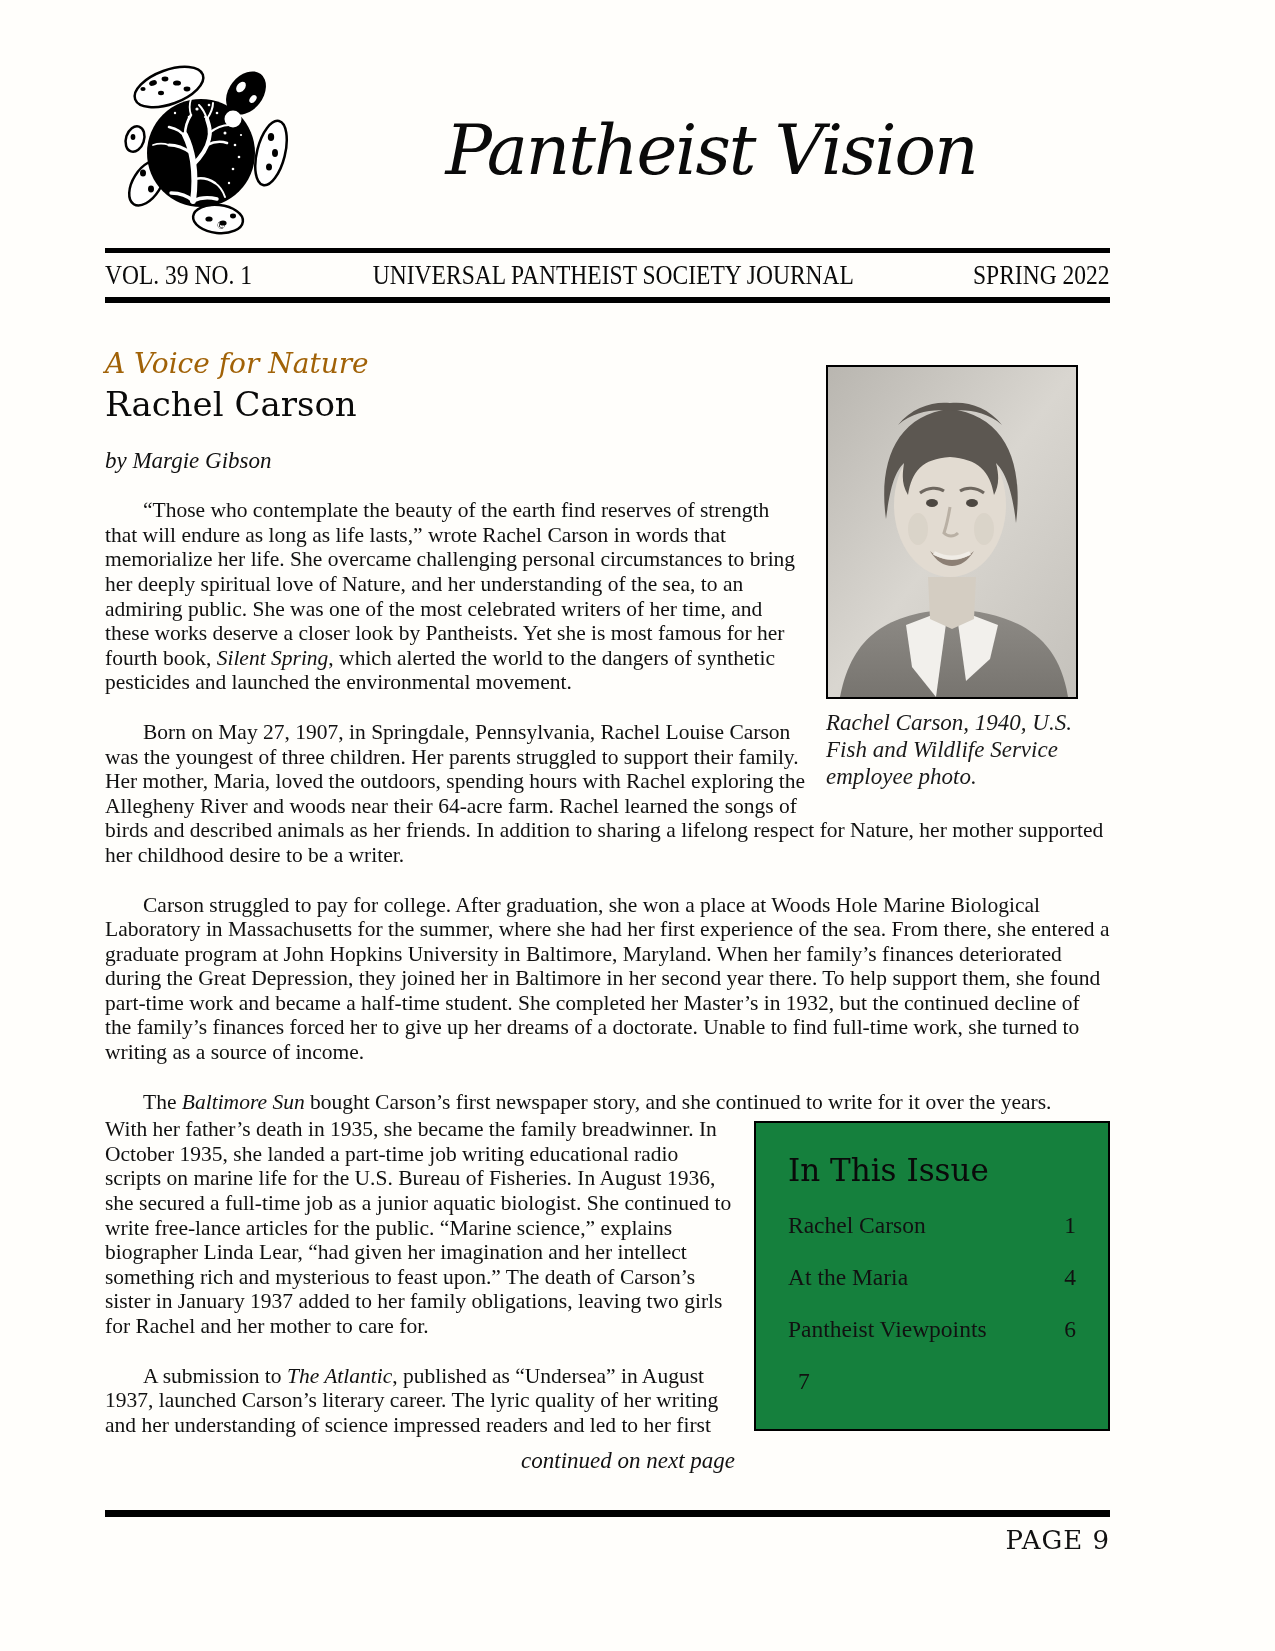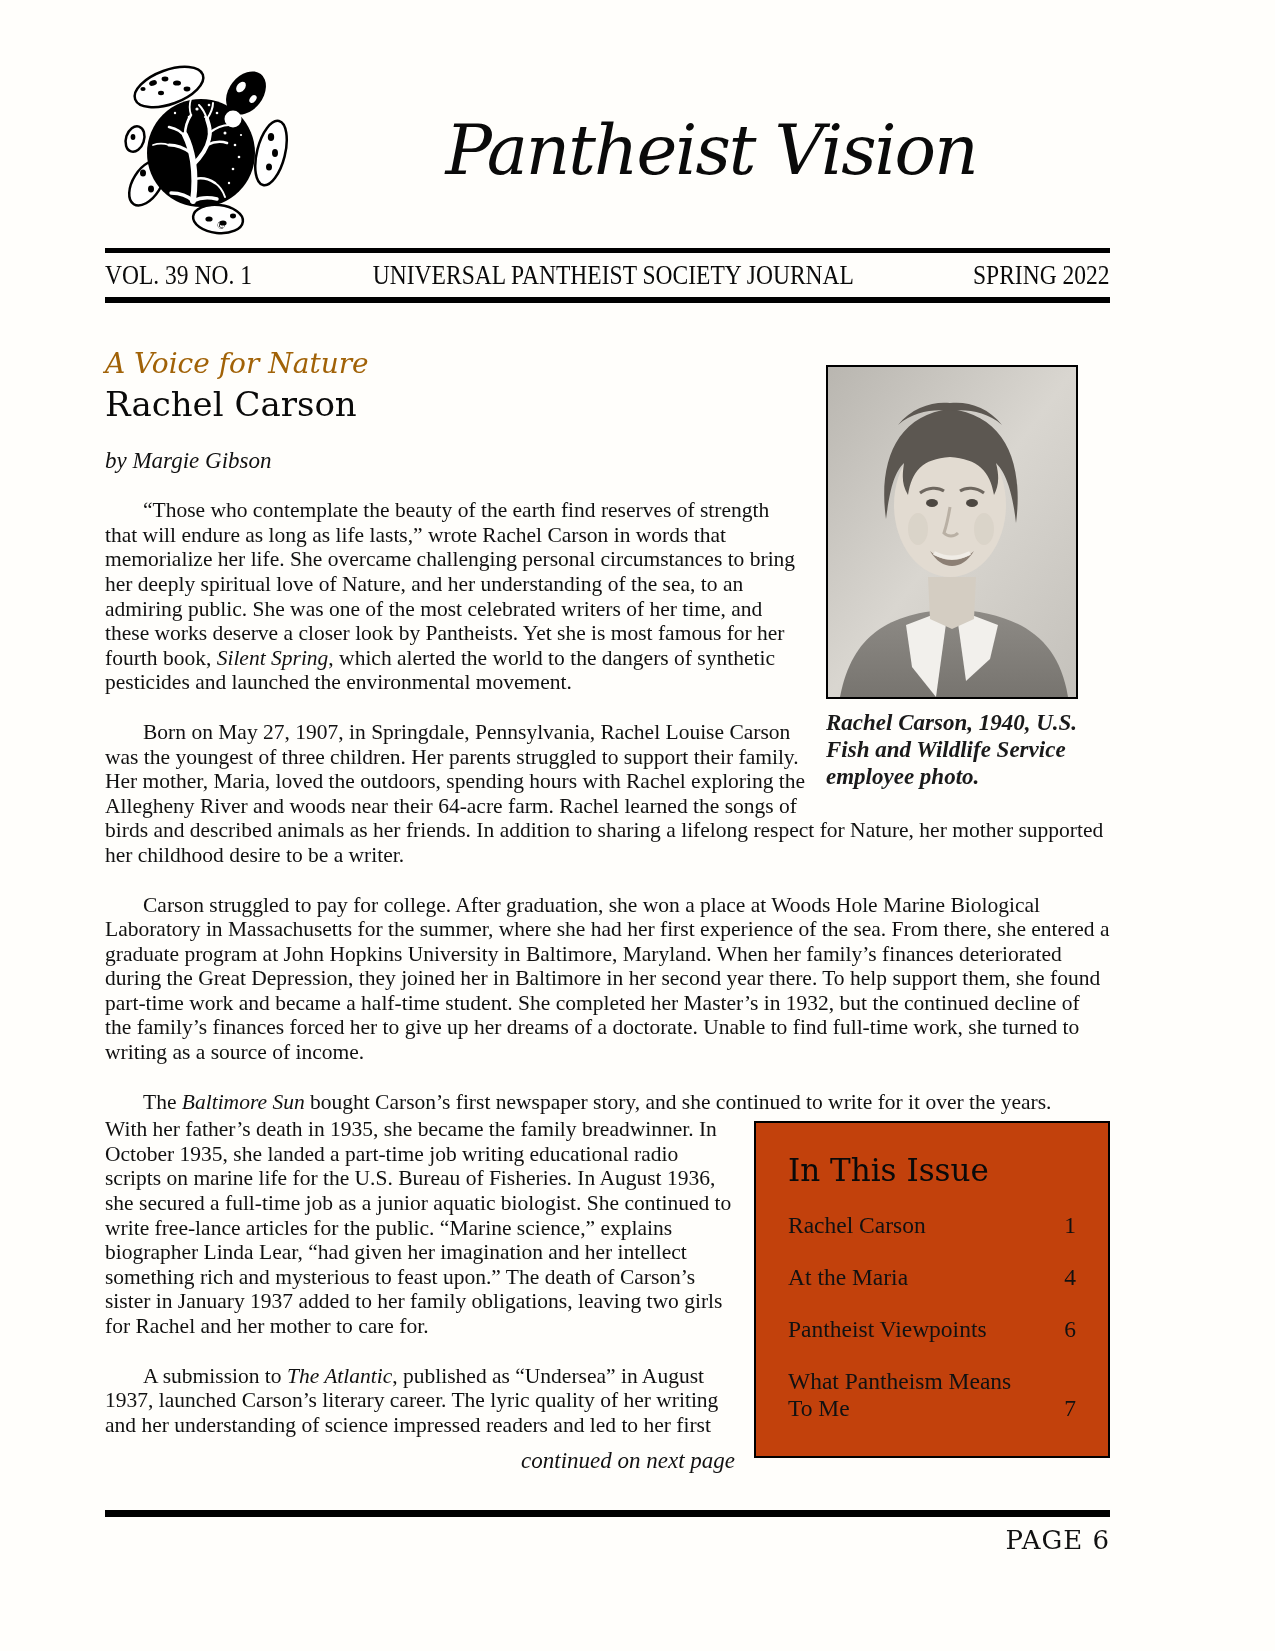--- a/index.html
+++ b/index.html
@@ -32,21 +32,21 @@
     height:44px; font-size:28px; letter-spacing:0; color:#0a0a0a;
   }
   .journal-line .jl { transform:scaleX(0.84); white-space:nowrap; }
   .jl-left  { transform-origin:left center; }
   .jl-center{ transform-origin:center center; }
   .jl-right { transform-origin:right center; }
   .rule-mid { height:6px; }
 
   
   .article { margin-top:46px; font-size:21.5px; line-height:24.6px; }
-  .photo-fig { float:right; width:284px; margin:16px 0 8px 20px;font-weight:bold; }
+  .photo-fig { float:right; width:284px; margin:16px 0 8px 20px; }
   .photo-frame { border:2px solid #000; width:252px; height:334px; background:#cfccc6; }
   .photo-frame svg { display:block; width:100%; height:100%; }
   .photo-caption {
     margin-top:10px; font-style:italic; font-size:23px; line-height:27px; color:#1a1a1a;
   }
   .kicker {
     font-family:"DejaVu Serif", serif; font-style:italic;
     font-size:28px; line-height:1.1; color:#a16207;
   }
   .article-title {
@@ -62,21 +62,21 @@
   .columns { display:flex; justify-content:space-between; margin-top:3px; }
   .left-col { width:630px; }
   .left-col p:first-child { margin-top:0; }
   .continued {
     margin-top:12px; text-align:right;
     font-style:italic; font-size:23px;
   }
   .issue-box {
     width:356px; flex:0 0 356px;
     border:2px solid #000;
-    background:#c2410c;
+    background:#15803d;
     padding:30px 32px 34px 32px;
     margin-top:4px;
     align-self:flex-start;
   }
   .issue-title {
     font-family:"DejaVu Serif", serif;
     font-size:31px; line-height:1.1; color:#0a0a0a;
   }
   .issue-row {
     display:flex; justify-content:space-between; align-items:flex-end;
@@ -257,23 +257,22 @@
         </div>
         <div class="issue-row">
           <span class="lbl">At the Maria</span>
           <span class="pg">4</span>
         </div>
         <div class="issue-row">
           <span class="lbl">Pantheist Viewpoints</span>
           <span class="pg">6</span>
         </div>
         <div class="issue-row">
-          <span class="lbl">What Pantheism Means To Me</span>
           <span class="pg">7</span>
         </div>
       </aside>
     </div>
   </main>
 
   <div class="footer-rule"></div>
-  <div class="page-num">PAGE 6</div>
+  <div class="page-num">PAGE 9</div>
 
 </div>
 
 </body></html>

